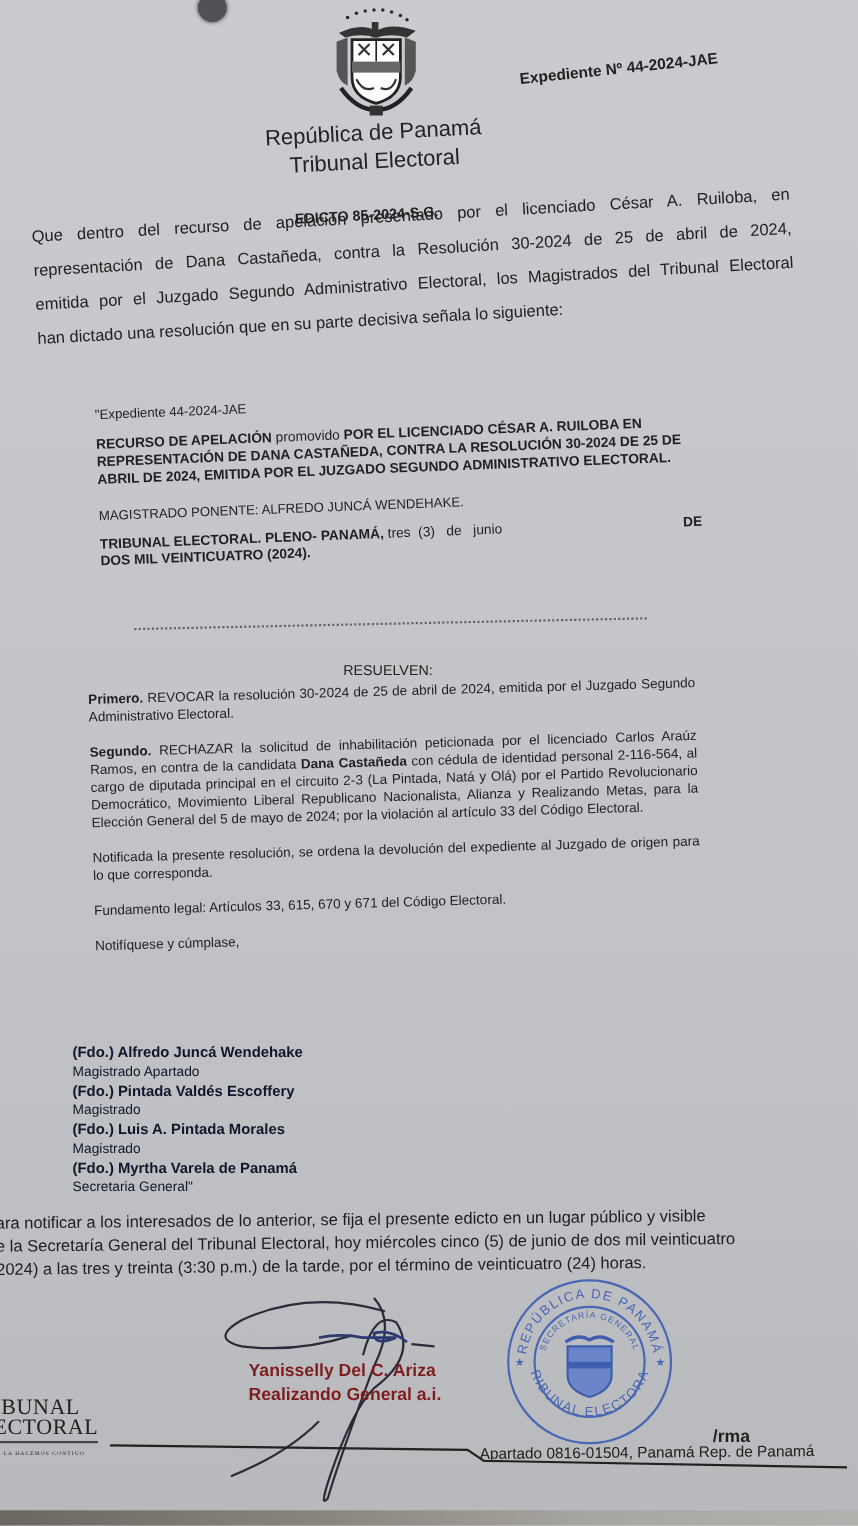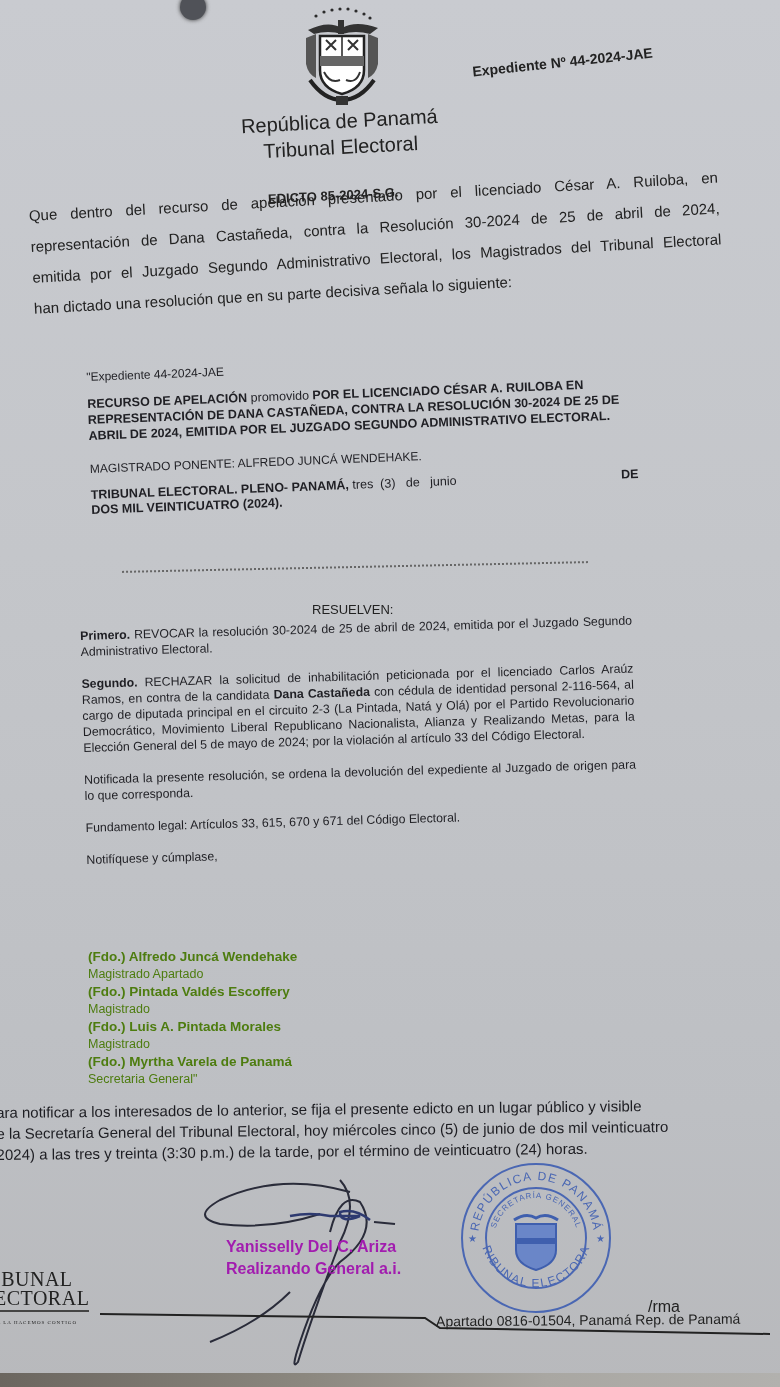--- a/index.html
+++ b/index.html
@@ -21,27 +21,27 @@
   .quoted { left:86px; top:370px; width:548px; transform:rotate(-2.2deg); transform-origin:left top; font-size:12.5px; color:#1f1f24; }
   .quoted .exp { font-size:12px; margin-bottom:12px; }
   .quoted .recurso { font-weight:bold; line-height:16px; margin-bottom:18px; }
   .quoted .mag { font-size:12px; margin-bottom:12px; }
   .quoted .tribunal { line-height:15px; }
   .quoted .tribunal b { font-weight:bold; }
   .dots { left:122px; top:566px; width:466px; border-top:2px dotted #666; transform:rotate(-1.2deg); }
   .resuelven { left:312px; top:602px; font-size:13px; color:#222; }
   .body2 { left:80px; top:628px; width:552px; transform:rotate(-1.6deg); transform-origin:left top; font-size:12.3px; line-height:16px; color:#1f1f24; }
   .body2 p { margin:0 0 16px 0; text-align:justify; }
-  .sigs { left:66px; top:948px; font-size:12.5px; line-height:17.5px; color:#4d7c0f;margin-left:22px; }
+  .sigs { left:66px; top:948px; font-size:12.5px; line-height:17.5px; color:#0f172a; }
   .sigs .n { font-weight:bold; font-size:13.5px; }
   .notice { left:-4px; top:1102px; width:700px; transform:rotate(-0.6deg); transform-origin:left top; font-size:15px; line-height:21px; color:#1d1d22; }
-  .secname { left:226px; top:1236px; font-weight:bold; font-size:16px; line-height:22px; color:#a21caf; }
+  .secname { left:226px; top:1236px; font-weight:bold; font-size:16px; line-height:22px; color:#7f1d1d; }
   .tb-logo { left:-6px; top:1270px; font-family:"Liberation Serif", serif; font-size:20px; line-height:19px; color:#222; letter-spacing:0.5px; }
   .tb-logo .tag { font-size:5px; letter-spacing:1px; display:block; border-top:2px solid #444; margin-top:2px; padding-top:1px; }
-  .rma { left:648px; top:1298px; font-size:16px; color:#222; }
+  .rma { left:648px; top:1298px; font-size:16px; color:#222;font-weight:bold; }
   .footer-addr { left:436px; top:1312px; font-size:14px; color:#222; transform:rotate(-0.5deg); }
   .bottom-line { left:100px; top:1312px; width:670px; height:30px; }
   .stamp { left:456px; top:1158px; width:160px; height:160px; }
   .sig-svg { left:190px; top:1172px; width:230px; height:200px; }
   .table-edge { left:0; top:1373px; width:780px; height:14px; background:linear-gradient(90deg,#6b665f,#8c8880 40%,#a9a7a2 70%,#b2b1ae); }
 </style>
 </head>
 <body>
 
 <div class="page">

